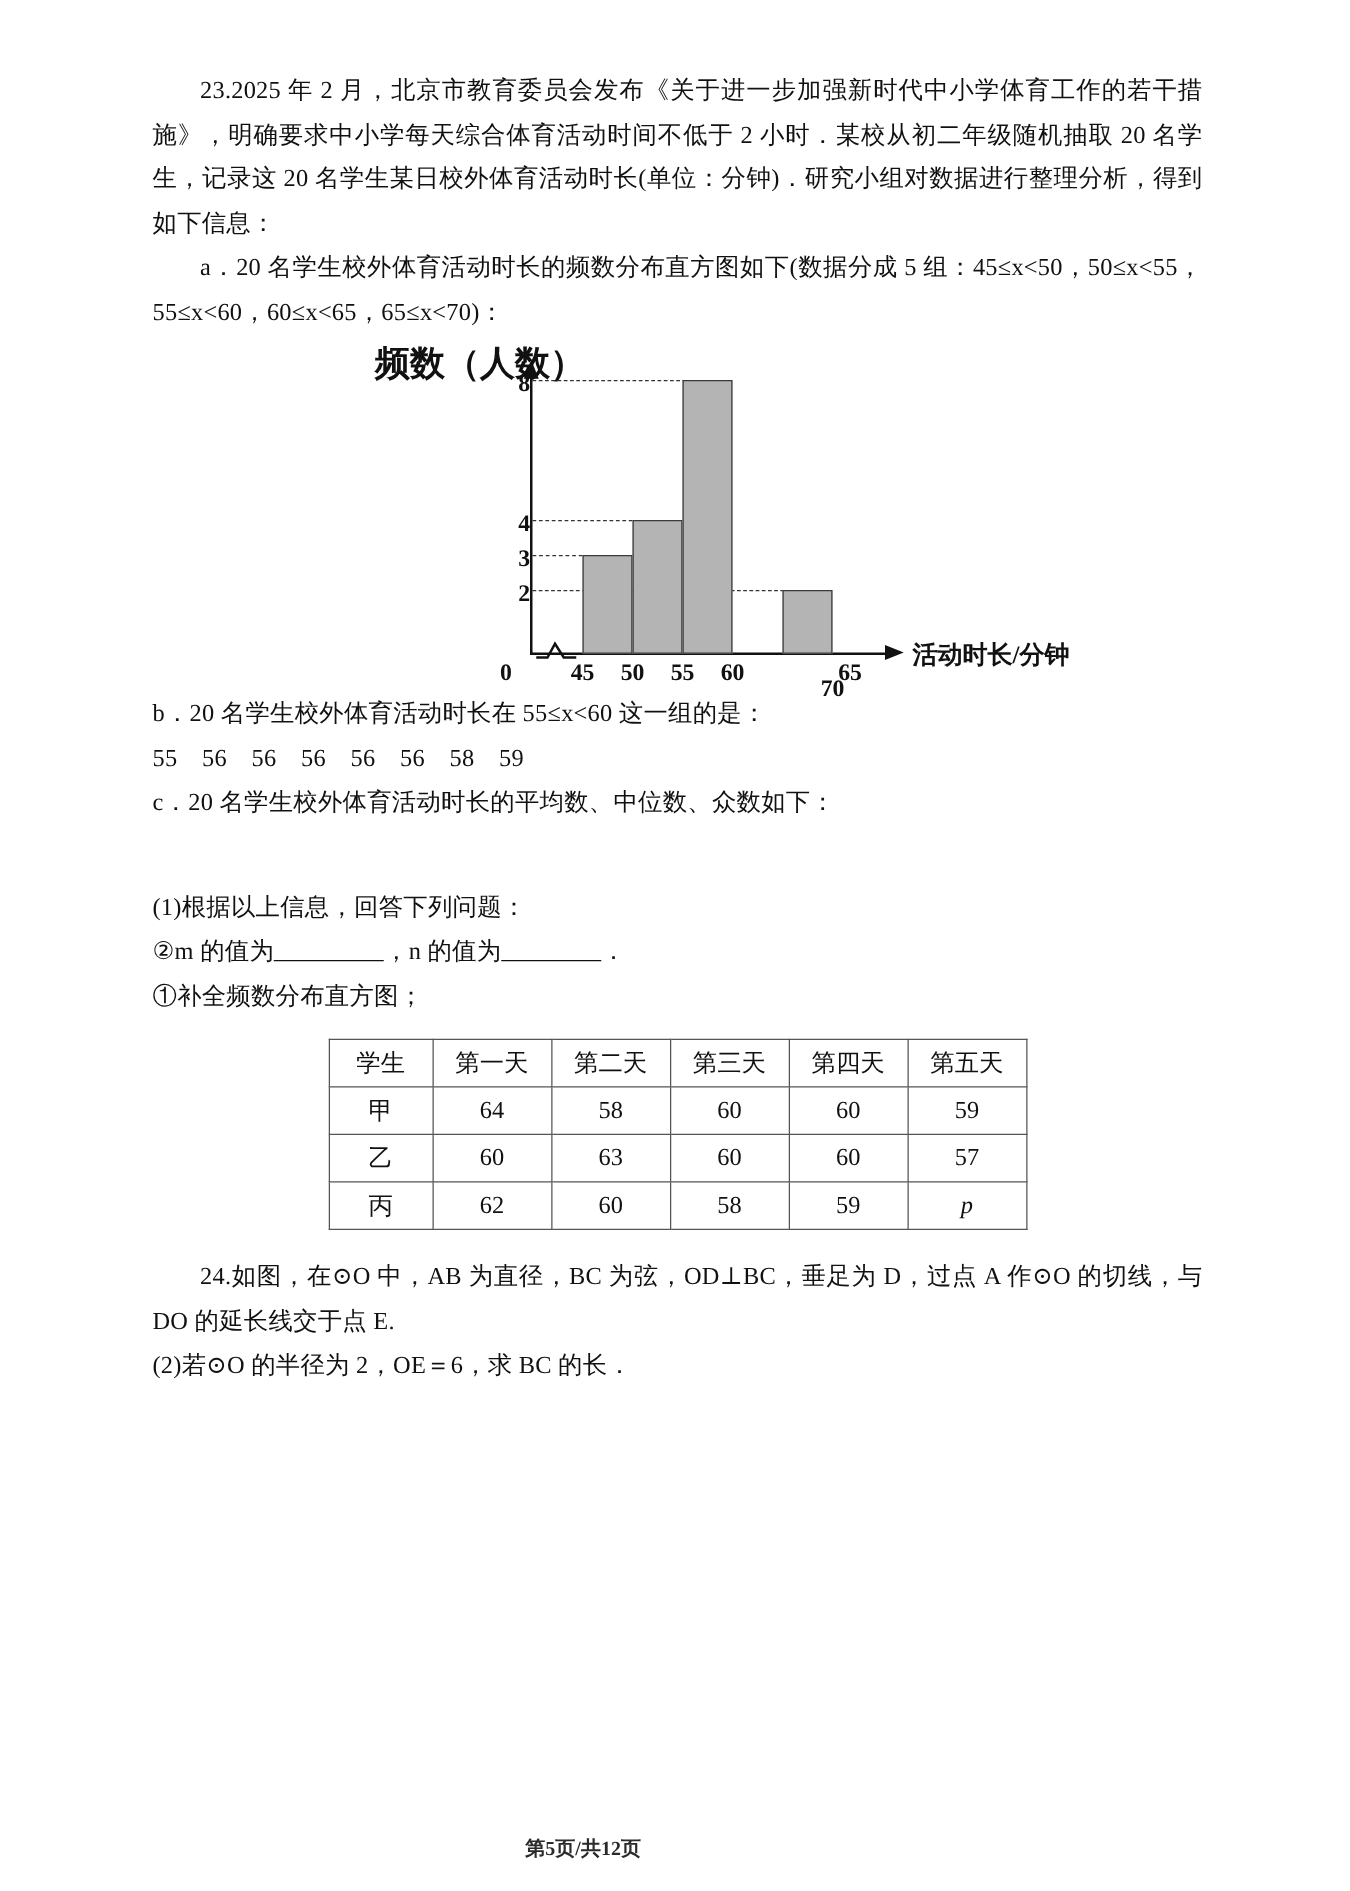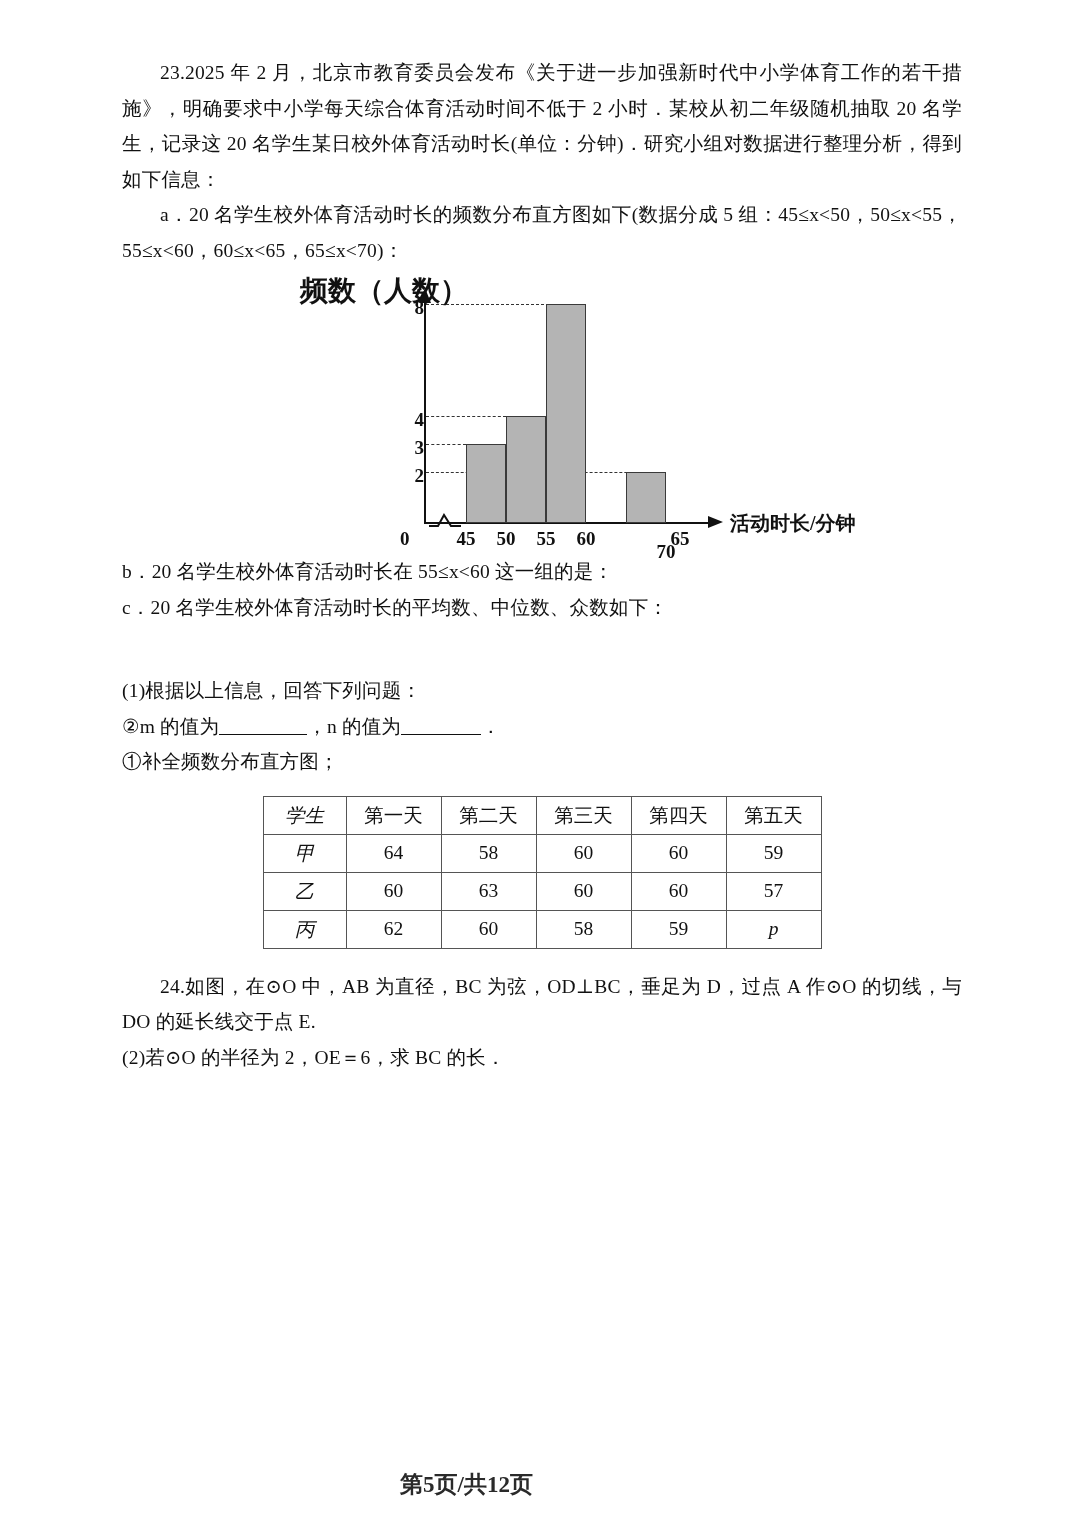--- a/index.html
+++ b/index.html
@@ -178,29 +178,28 @@
   table.stats-tbl td {
     width: 92px;
     height: 37px;
   }
   table.students-tbl td {
     width: 94px;
     height: 37px;
   }
   table.students-tbl td.firstcol {
     width: 82px;
-    font-style: italic;
   }
   .footer {
     position: absolute;
     left: 0;
     top: 1468px;
     width: 933px;
     text-align: center;
-    font-size: 23px;
+    font-size: 16px;
     font-weight: 700;
     color: #2a2a2a;
     font-family: "Liberation Serif", "DejaVu Serif", serif;
   }
 </style>
 </head>
 <body>
 
 <div class="page">
   <div class="body-col">
@@ -252,20 +251,21 @@
         <div class="xtick-label" style="left:166px;">45</div>
         <div class="xtick-label" style="left:206px;">50</div>
         <div class="xtick-label" style="left:246px;">55</div>
         <div class="xtick-label" style="left:286px;">60</div>
         <div class="xtick-label" style="left:326px;margin-left:37px;">65</div>
         <div class="xtick-label" style="left:366px;margin-top:13px;">70</div>
       </div>
     </div>
 
     <p class="para">b．20 名学生校外体育活动时长在 55≤x&lt;60 这一组的是：</p>
+    <p class="para">55　56　56　56　56　56　58　59</p>
 
     <p class="para">c．20 名学生校外体育活动时长的平均数、中位数、众数如下：</p>
 
     <div style="height:26px;"></div>
 
 
     <div style="height:22px;"></div>
 
     <p class="para">(1)根据以上信息，回答下列问题：</p>
     <p class="para"><span>②m 的值为</span><span class="blank-line"></span><span>，n 的值为</span><span class="blank-line short"></span><span>．</span></p>

